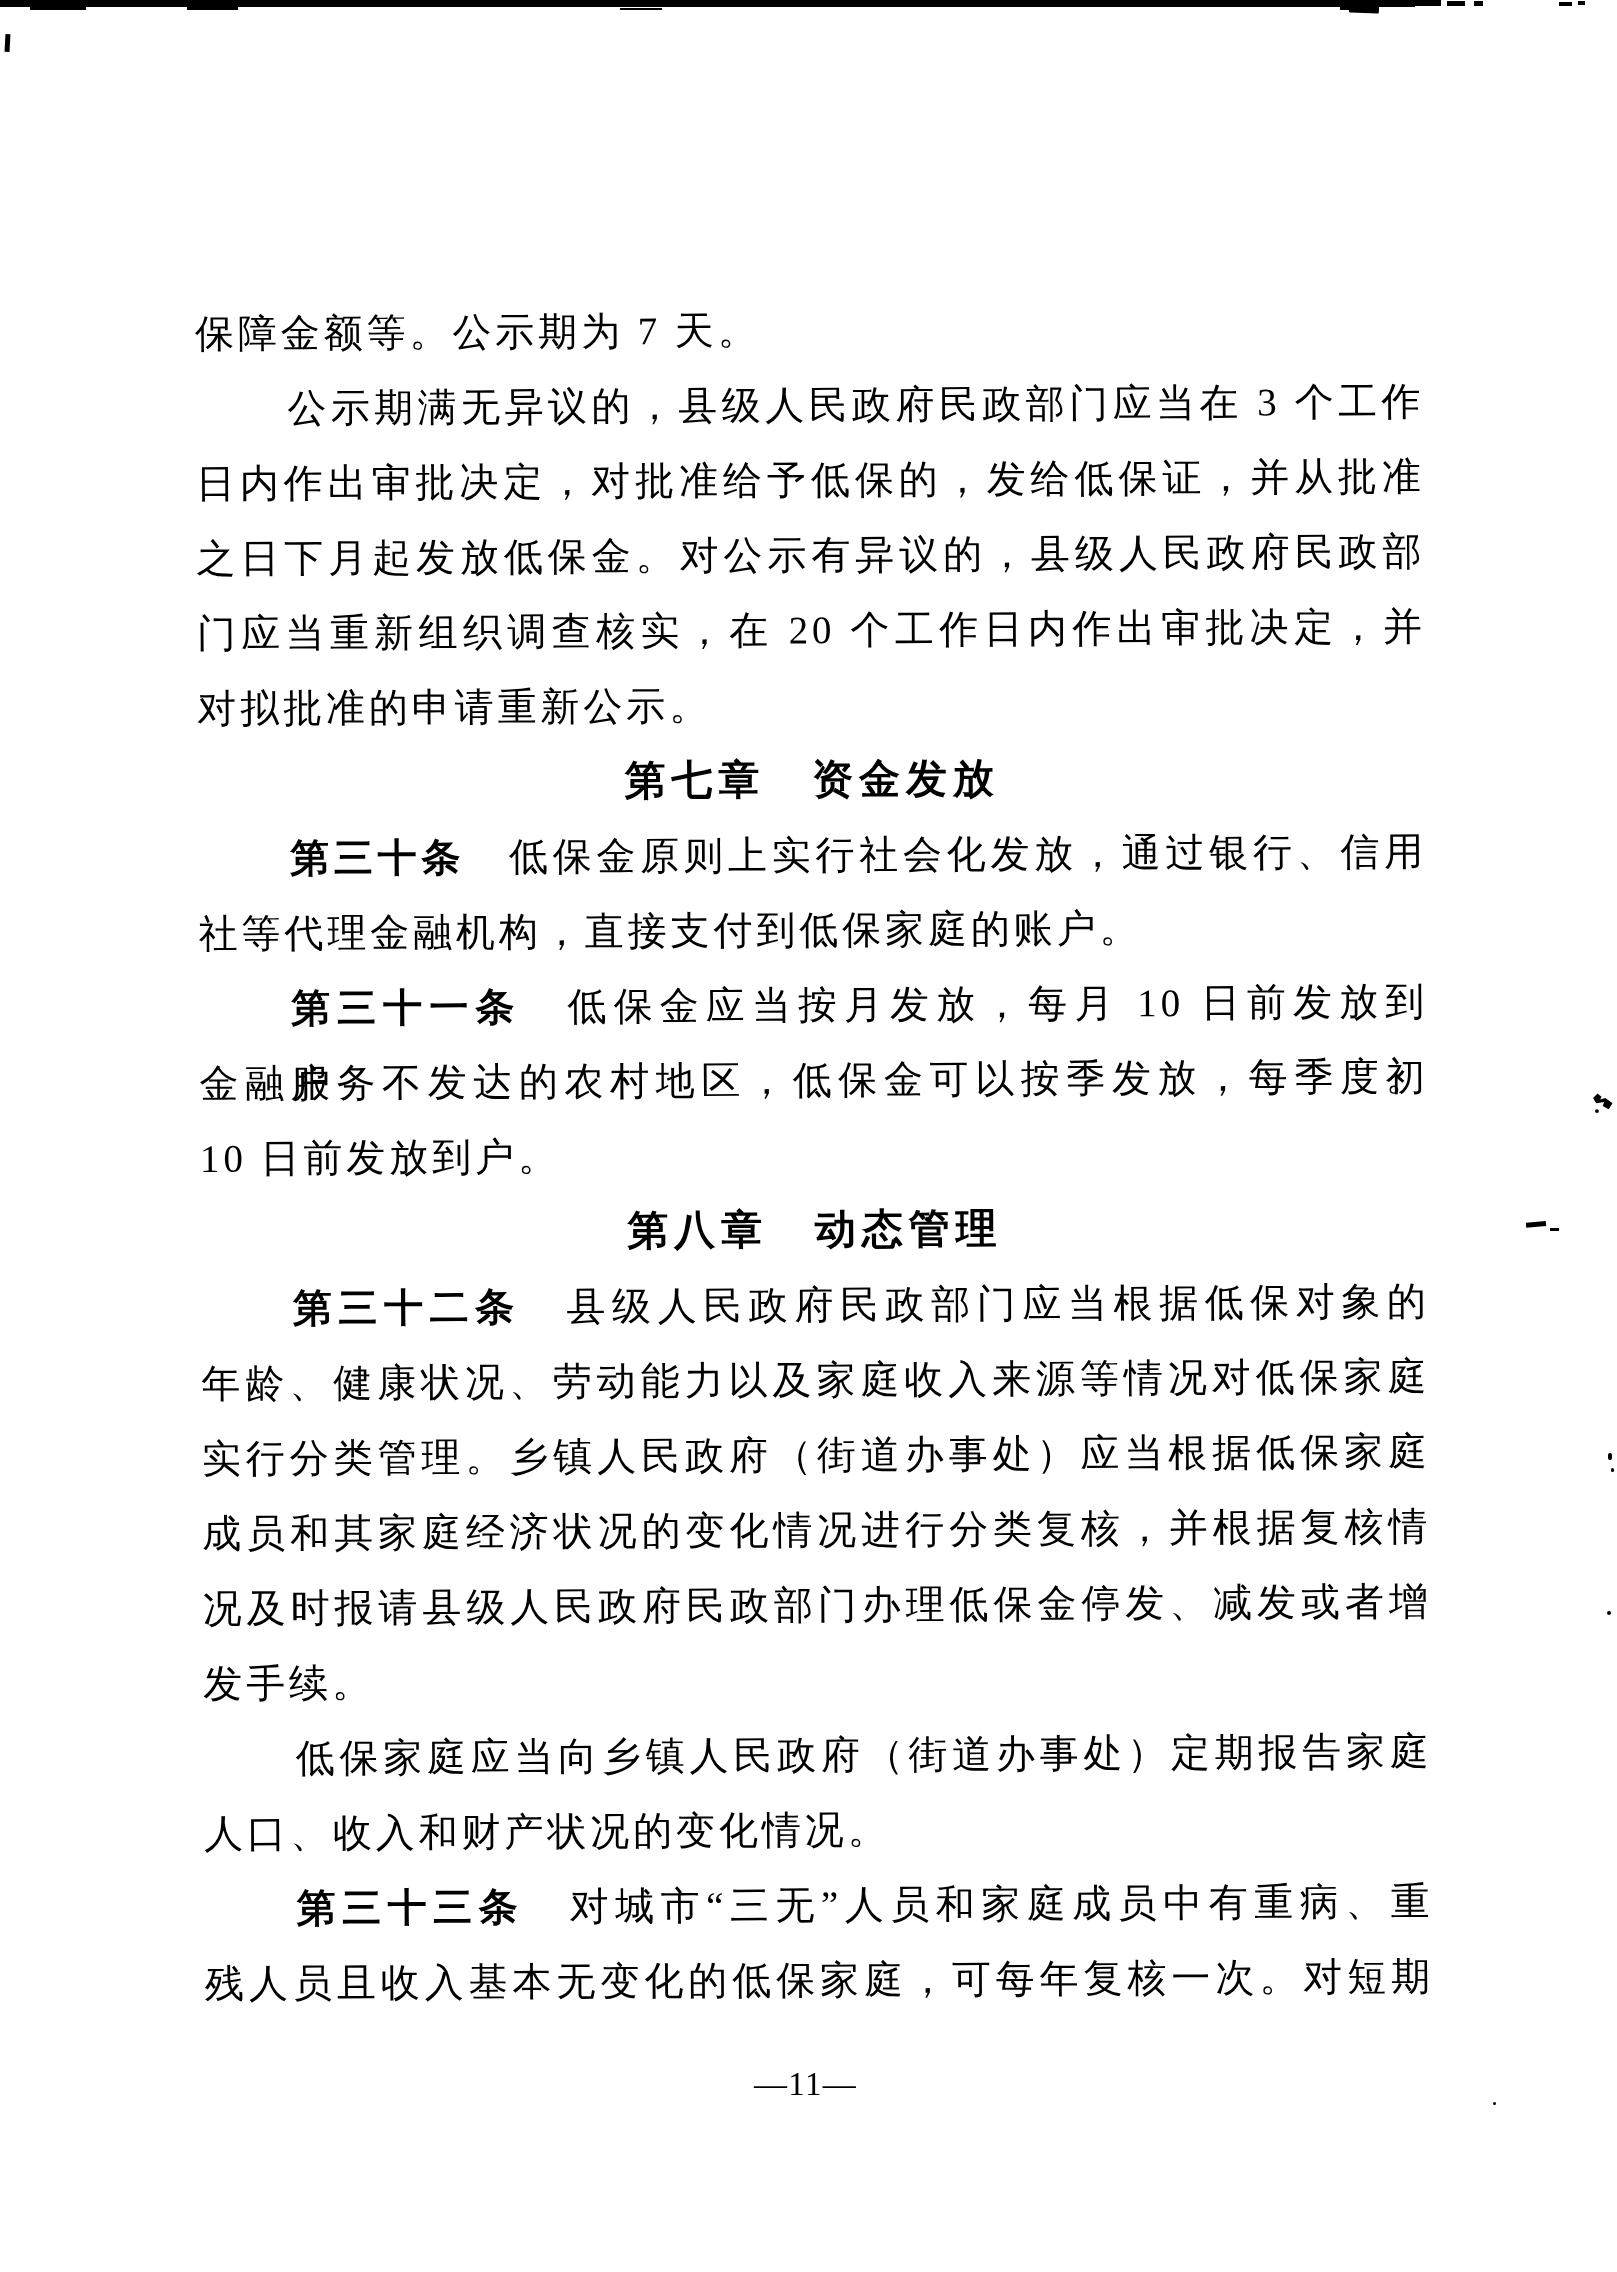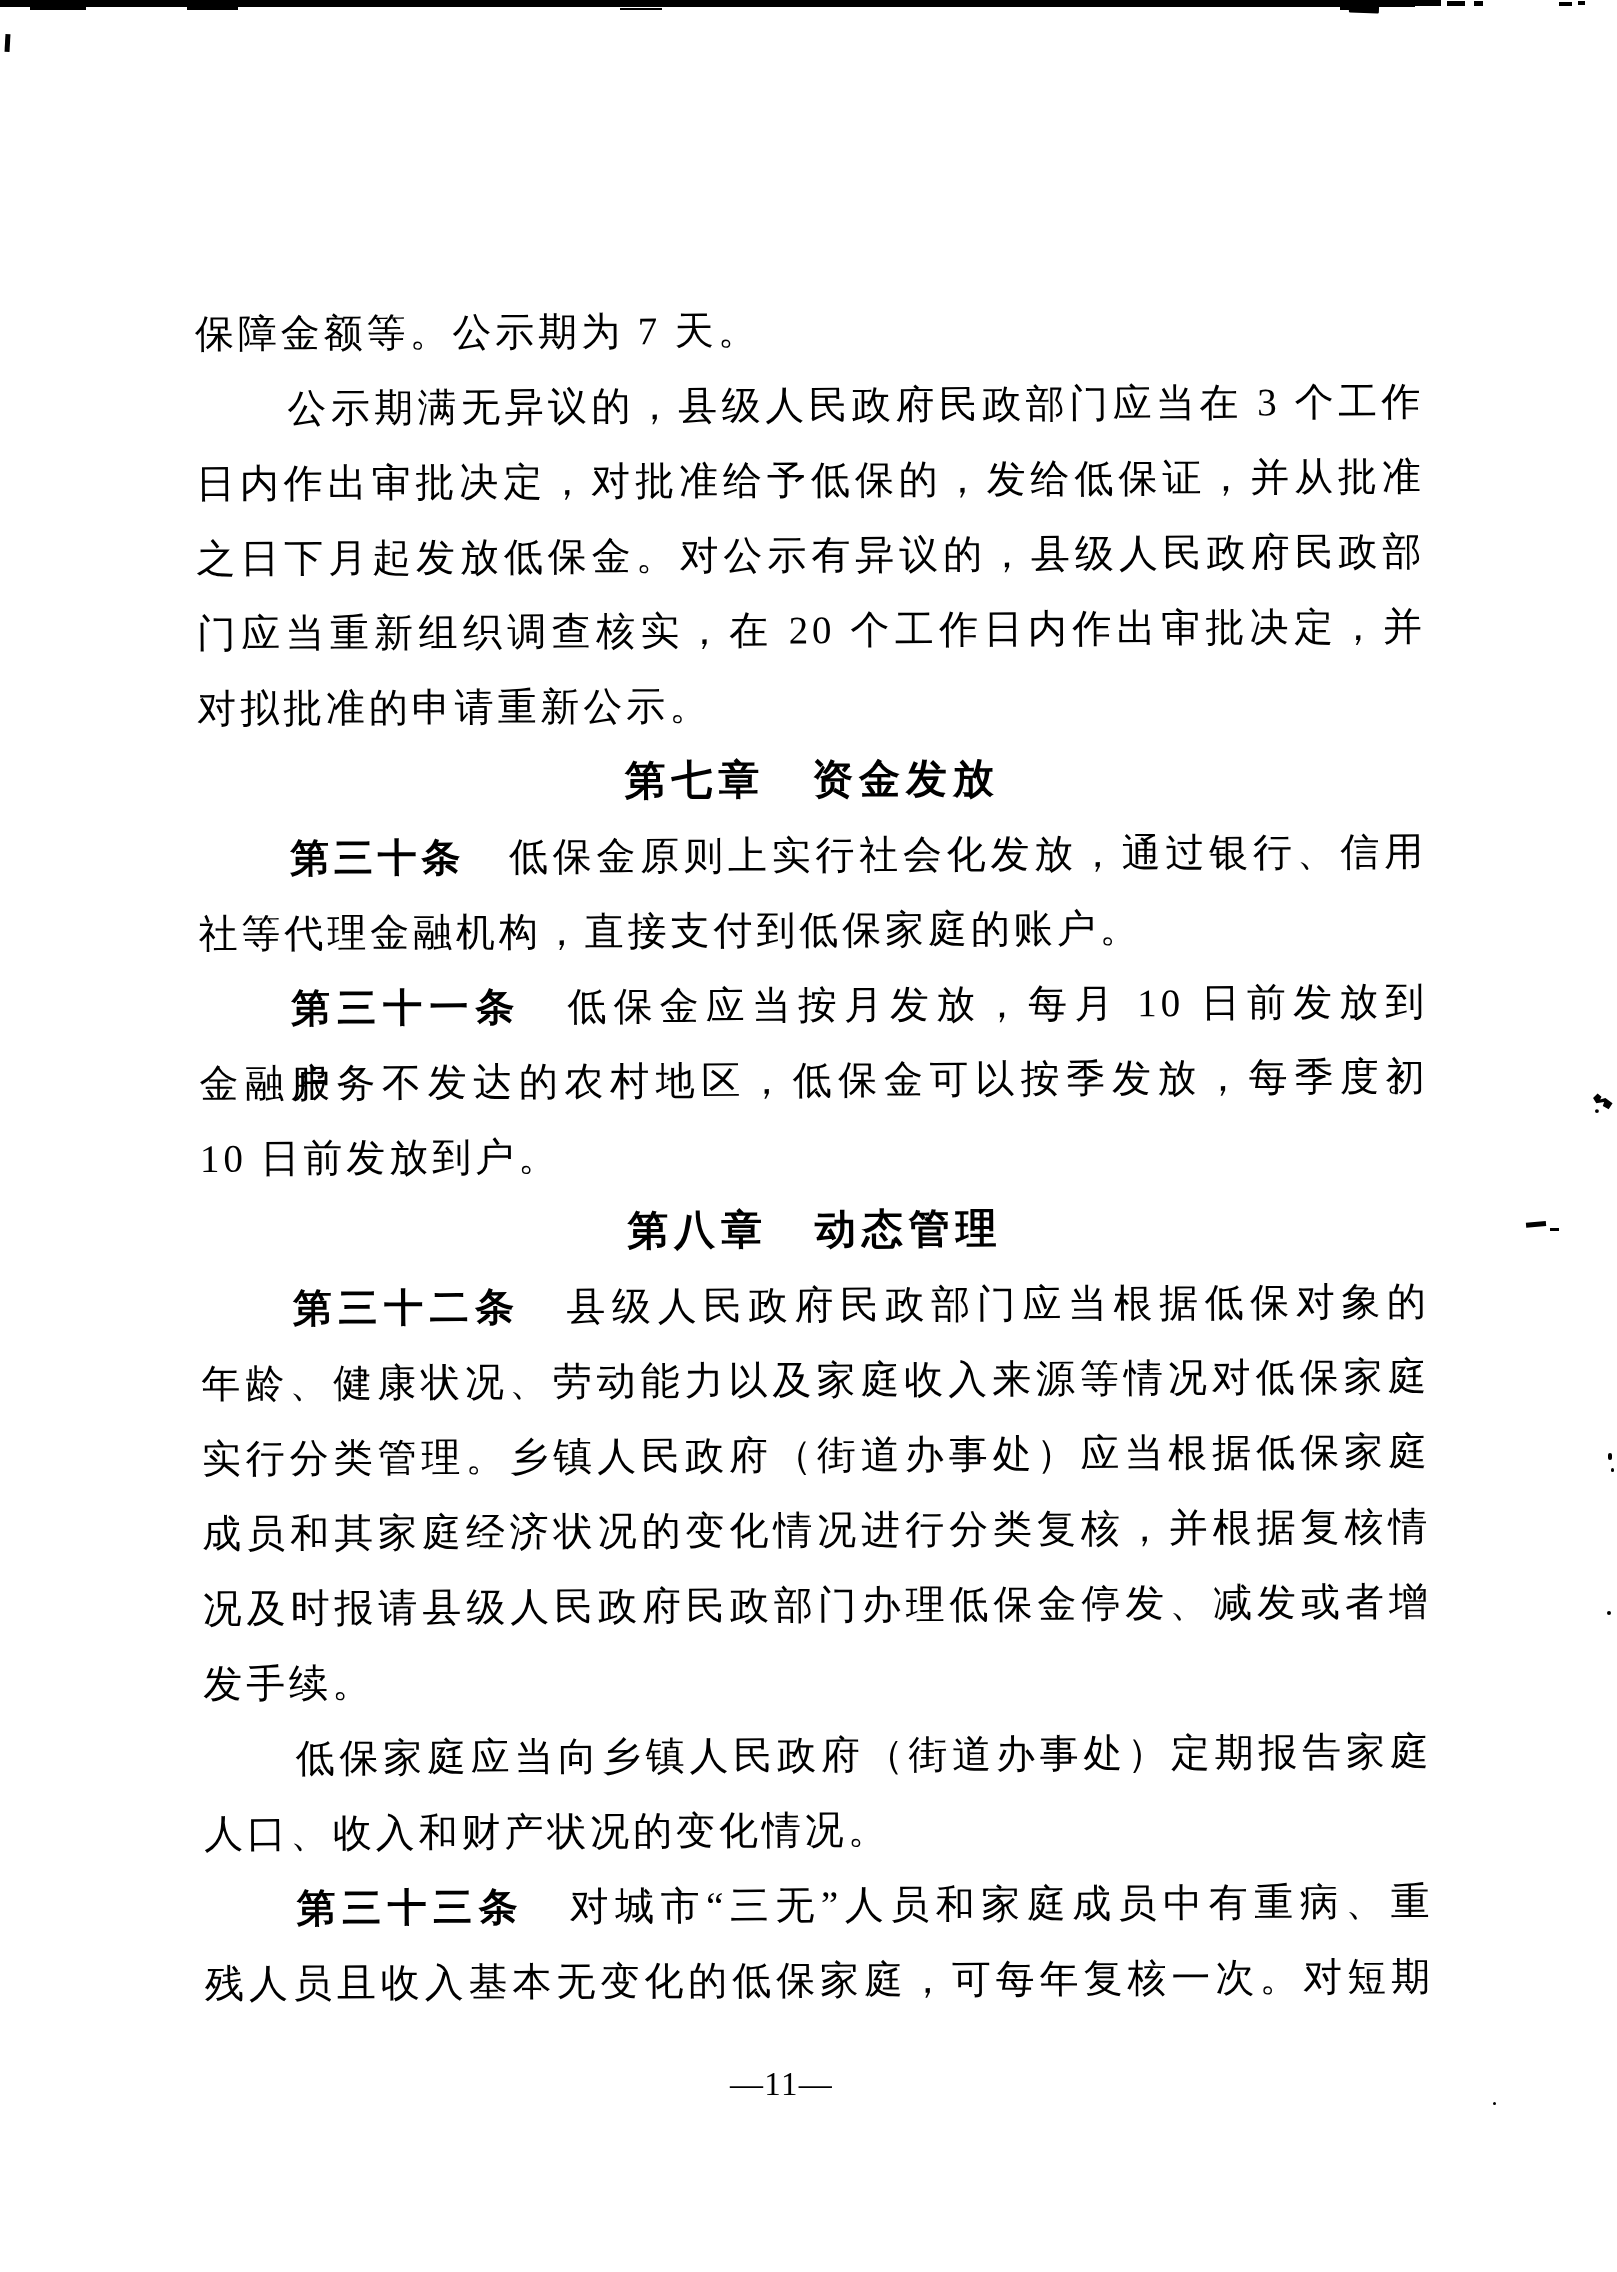--- a/index.html
+++ b/index.html
@@ -40,21 +40,21 @@
     font-size: 41px;
     font-family: "Liberation Sans", "DejaVu Sans", sans-serif;
   }
   .seg.b {
     font-weight: 700;
     font-family: "Liberation Sans", "DejaVu Sans", sans-serif;
   }
   
   .page-number {
     position: absolute;
-    top: 2066px; left: 186px; width: 1191px;
+    top: 2066px; left: 210px; width: 1191px;
     text-align: center;
     font-size: 33px;
     letter-spacing: 1.3px;
     font-family: "Liberation Serif", "DejaVu Serif", serif;
     color: #000;
   }
   
   .artifact { position: absolute; background: #000; }
   .a-band-main { top: 0; left: 0; width: 1415px; height: 7.2px; }
   .a-band-b1 { top: 0; left: 1415px; width: 26px; height: 5.9px; }

